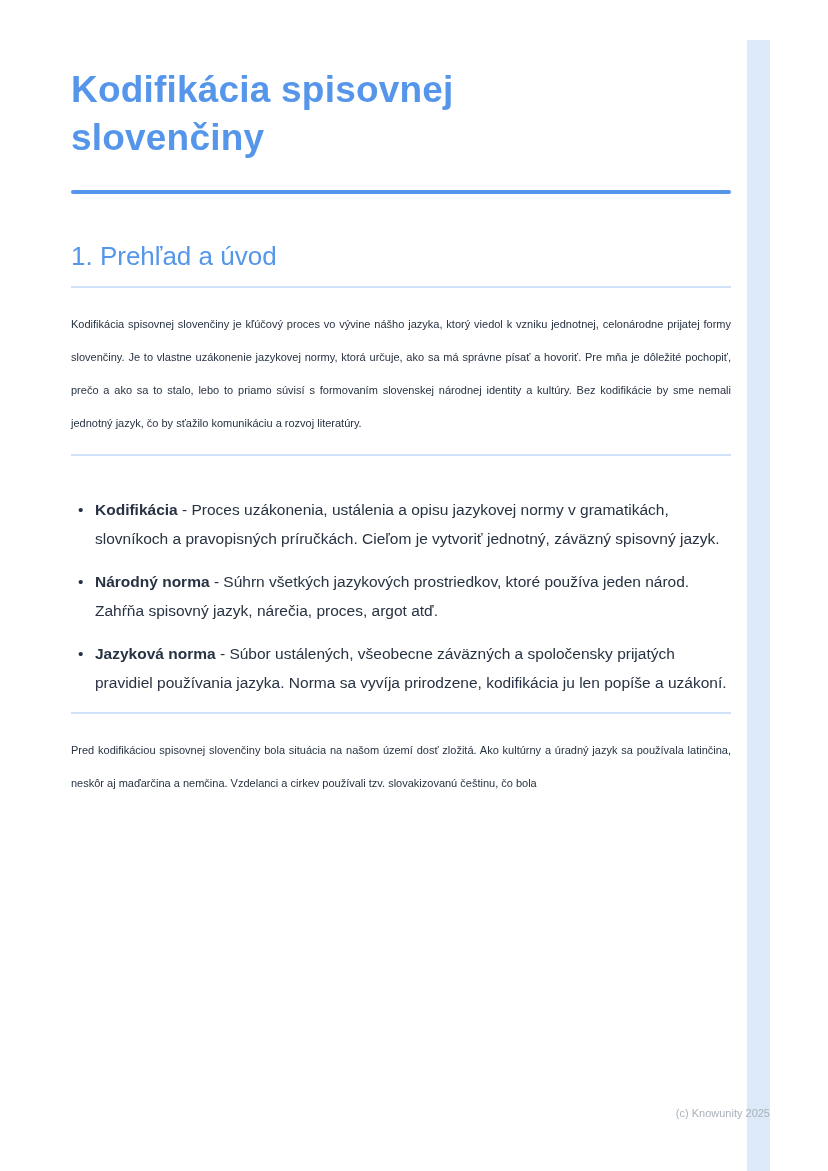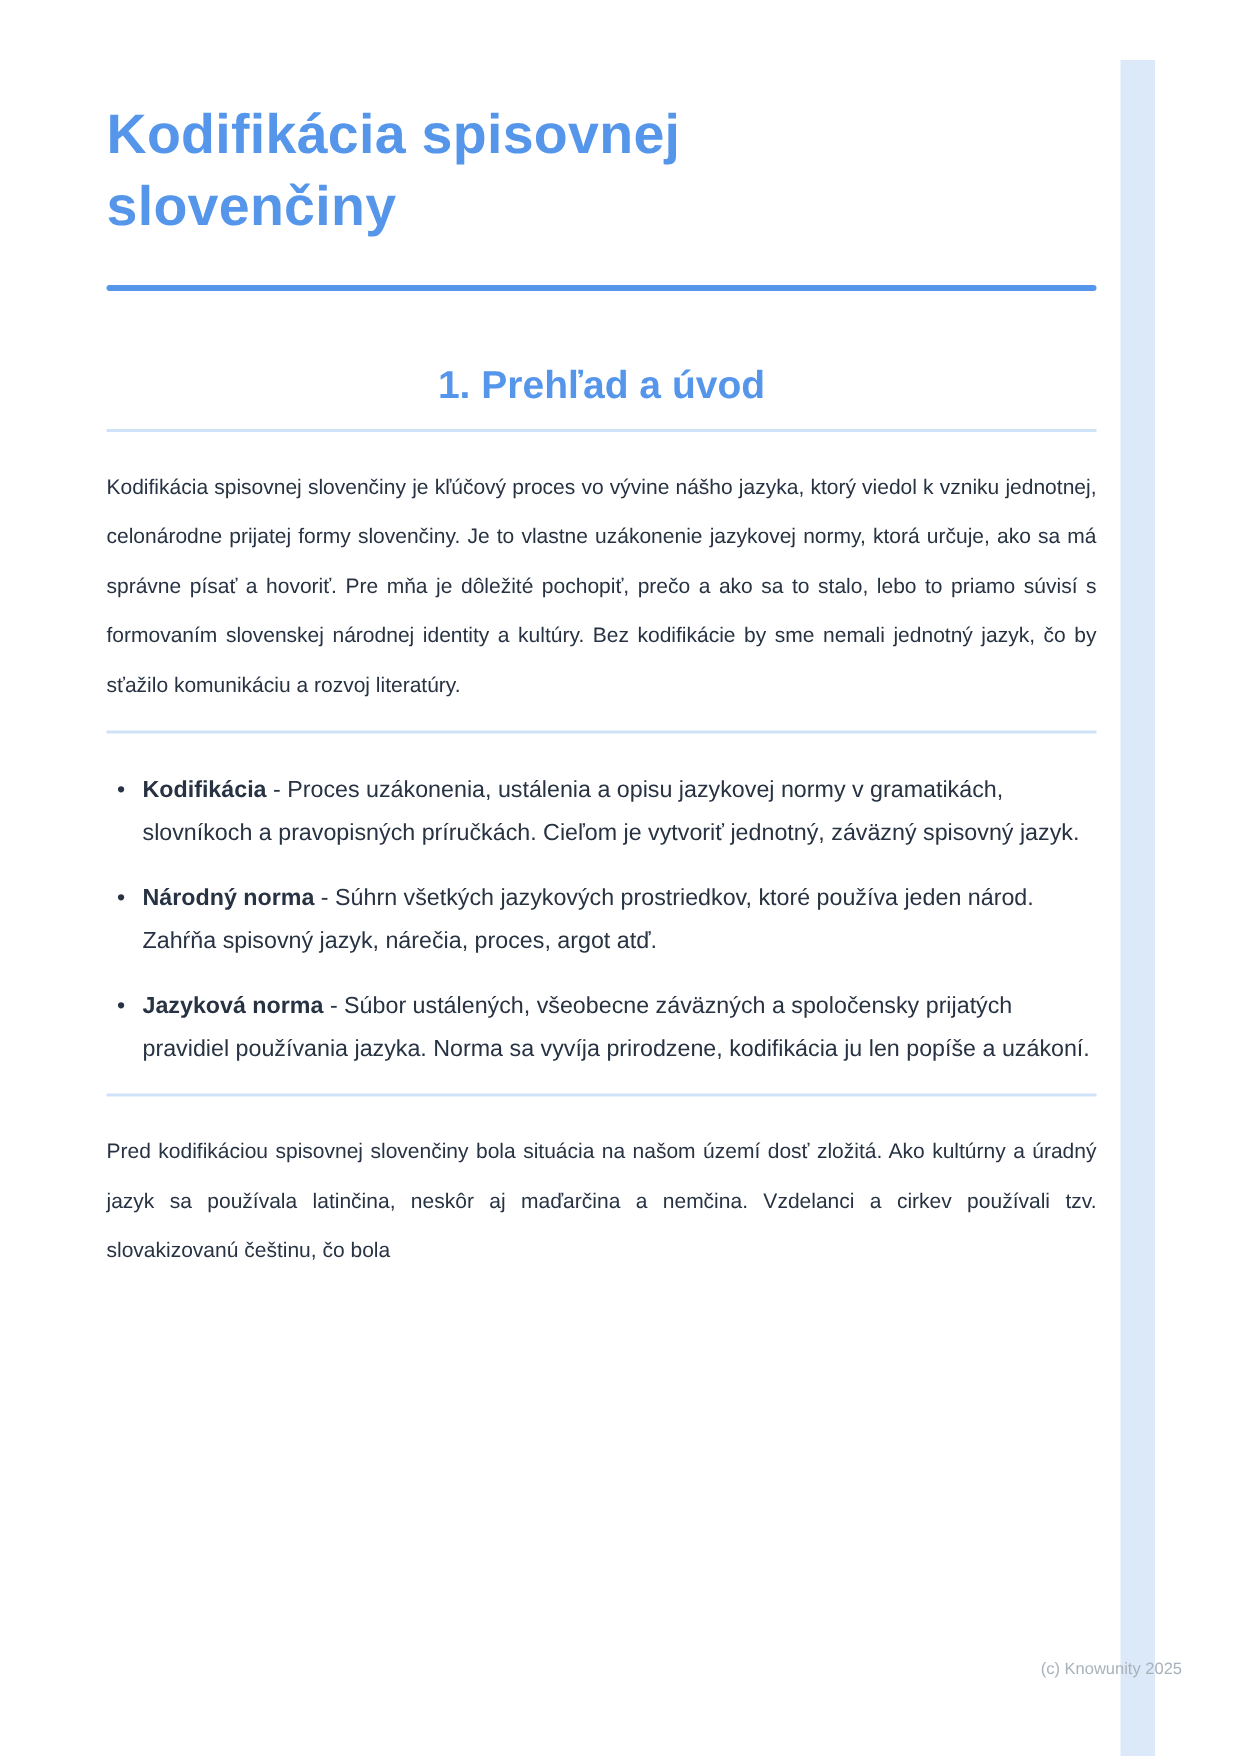--- a/index.html
+++ b/index.html
@@ -42,39 +42,38 @@
   .title-rule {
     height: 4px;
     background: #5596ea;
     border-radius: 2px;
     margin-top: 28px;
   }
   .section-heading {
     margin: 46px 0 0 0;
     font-size: 26px;
     line-height: 32px;
-    font-weight: 700;
+    font-weight: 400;
     color: #5596ea;
-    text-align: center;
   }
   .section-rule {
     height: 2px;
     background: #cfe2f7;
     margin-top: 14px;
   }
   .body-paragraph {
     margin: 20px 0 0 0;
-    font-size: 14px;
+    font-size: 11px;
     line-height: 33px;
     text-align: justify;
     color: #273242;
   }
   .term-list {
     list-style: none;
-    margin: 24px 0 0 0;
+    margin: 40px 0 0 0;
     padding: 0 0 0 24px;
   }
   .term-item {
     position: relative;
     font-size: 15.5px;
     line-height: 28.5px;
     margin-bottom: 15px;
     color: #273242;
   }
   .term-item::before {
@@ -82,21 +81,21 @@
     position: absolute;
     left: -17px;
     top: 0;
     color: #273242;
   }
   .term {
     font-weight: 700;
   }
   .page-footer {
     position: absolute;
-    right: 40px;
+    right: 58px;
     bottom: 52px;
     font-size: 11px;
     color: #a9b1ba;
   }
 </style>
 </head>
 <body>
 
 <div class="page">
 

